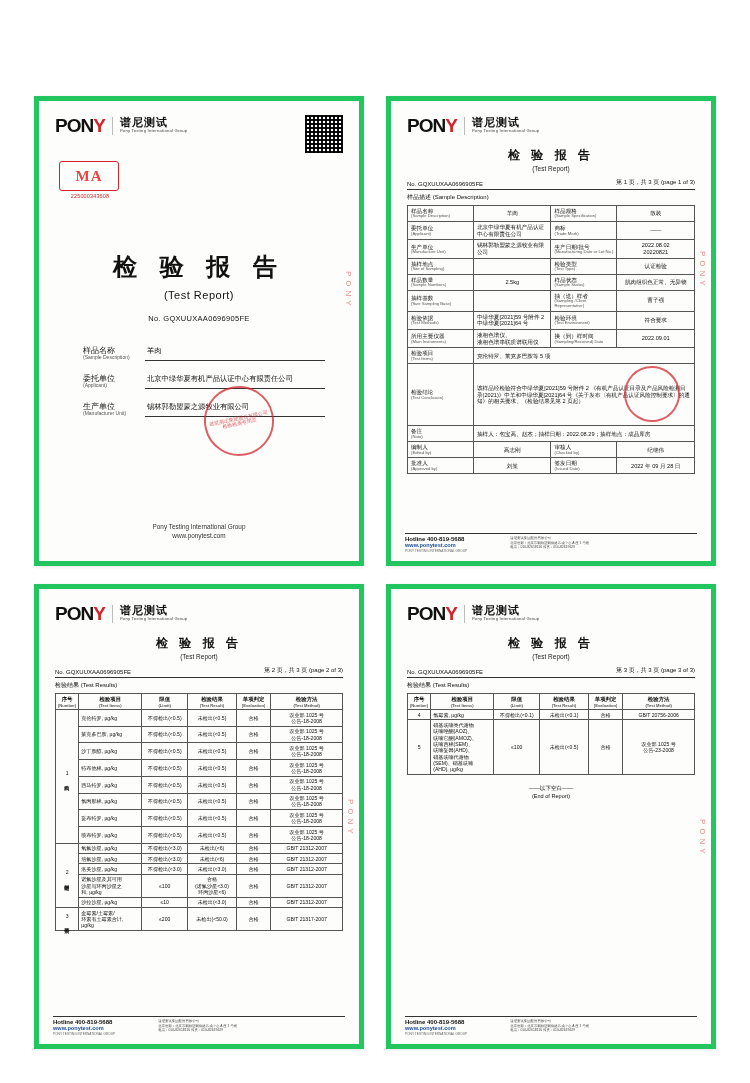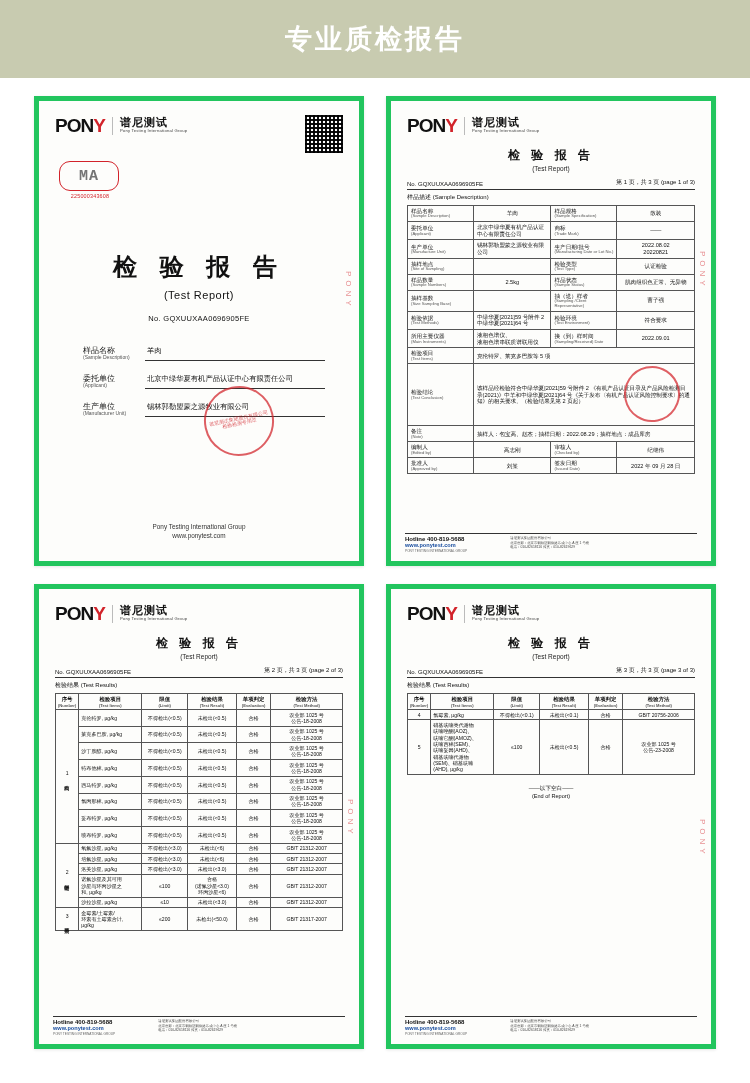--- a/index.html
+++ b/index.html
@@ -30,23 +30,23 @@
 
   
   .qr{width:38px;height:38px;background:
       repeating-linear-gradient(0deg,#111 0 2px,#fff 2px 4px),
       repeating-linear-gradient(90deg,#111 0 2px,transparent 2px 4px);
       background-blend-mode:multiply;}
   .qr-wrap{position:absolute;right:16px;top:14px;text-align:center;}
 
   
   .ma-badge{position:absolute;left:20px;top:60px;width:62px;}
-  .ma-box{width:58px;height:28px;border:1.6px solid #d2232a;border-radius:11px;
-          display:flex;align-items:center;justify-content:center;color:#737373;
-          font-weight:bold;font-size:15px;letter-spacing:1px;font-family:Liberation Mono, monospace;}
+  .ma-box{width:58px;height:28px;border:1.6px solid #d2232a;border-radius:3px;
+          display:flex;align-items:center;justify-content:center;color:#ef4444;
+          font-weight:bold;font-size:15px;letter-spacing:1px;font-family:Liberation Serif, serif;}
   .ma-no{font-size:5.4px;color:#d2232a;margin-top:2px;text-align:center;letter-spacing:.2px;}
   .cover-title{position:absolute;left:0;right:0;top:150px;text-align:center;}
   .cover-title .t1{font-size:24px;letter-spacing:8px;font-weight:bold;color:#111;}
   .cover-title .t2{font-size:11px;color:#111;margin-top:6px;letter-spacing:.5px;}
   .cover-no{position:absolute;left:0;right:0;top:213px;text-align:center;font-size:7.5px;color:#111;letter-spacing:.3px;}
   .cover-fields{position:absolute;left:44px;right:34px;top:245px;}
   .cf-row{display:flex;align-items:flex-start;margin-bottom:13px;}
   .cf-label{width:62px;flex:none;line-height:1.15;}
   .cf-label .cn{font-size:8px;color:#111;}
   .cf-label .en{font-size:5px;color:#555;}
@@ -97,23 +97,20 @@
   .foot-left .web{font-size:5.6px;color:#1b4fa0;font-weight:bold;}
   .foot-left .tiny{font-size:3.2px;color:#666;margin-top:1px;}
   .foot-right{flex:1;font-size:3.4px;color:#444;line-height:1.35;}
   .foot-right .ln{display:block;}
 </style>
 </head>
 <body>
 
 <div class="page">
 
-  <div class="banner">
-    <div class="banner-title">专业质检报告</div>
-  </div>
 
   <div class="sheets">
 
     <div class="row">
 
       <div class="sheet s1">
         <div class="sheet-inner">
           <div class="logo">
             <div class="logo-word">
               <span>PON</span><span class="red">Y</span>

